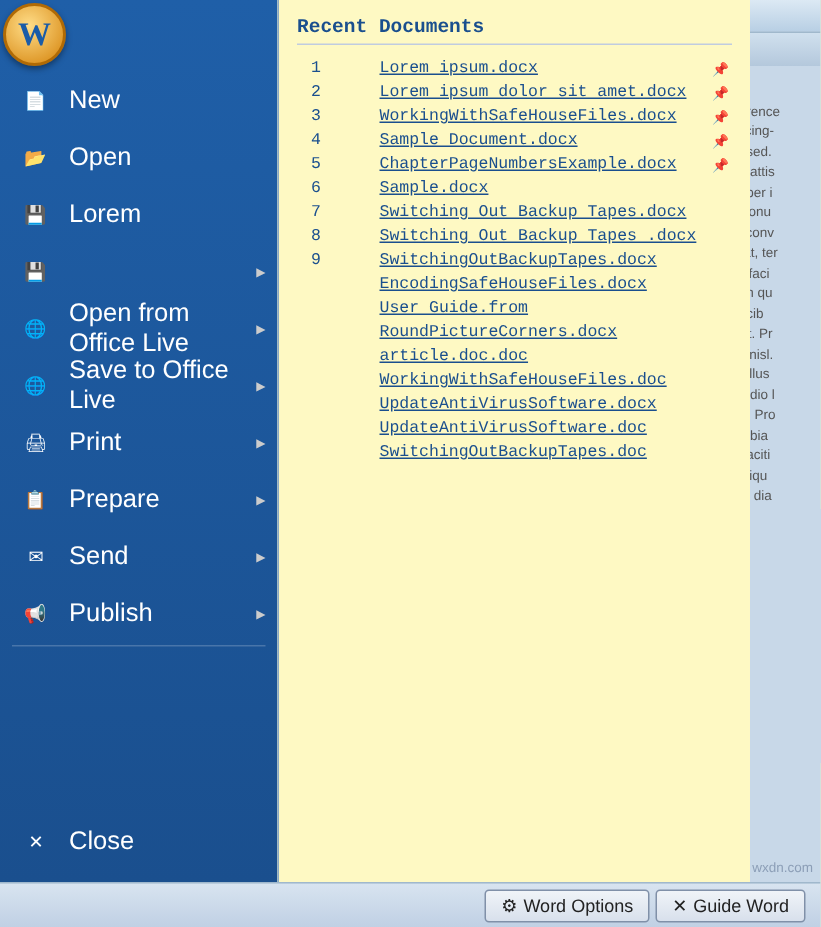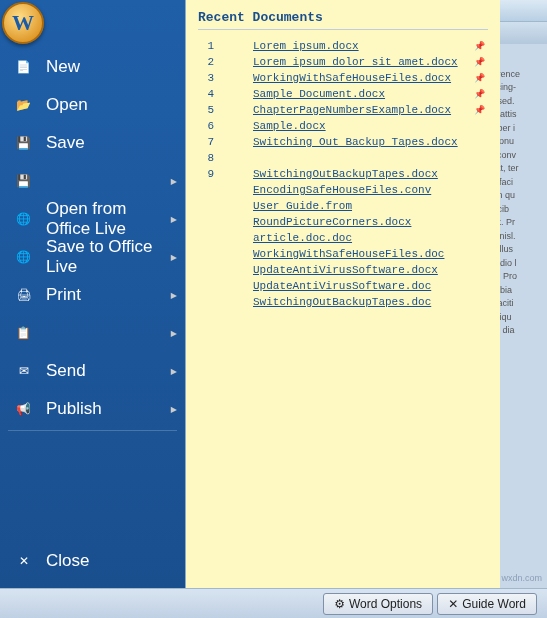--- a/index.html
+++ b/index.html
@@ -304,39 +304,40 @@
       <div class="menu-item">
         <div class="menu-item-icon">📄</div>
         <span class="menu-item-label">New</span>
       </div>
       <div class="menu-item">
         <div class="menu-item-icon">📂</div>
         <span class="menu-item-label">Open</span>
       </div>
       <div class="menu-item">
         <div class="menu-item-icon">💾</div>
-        <span class="menu-item-label">Save</span>
+        <span class="menu-item-label">Lorem</span>
       </div>
       <div class="menu-item has-arrow">
         <div class="menu-item-icon">💾</div>
       </div>
       <div class="menu-item has-arrow">
         <div class="menu-item-icon">🌐</div>
         <span class="menu-item-label">Open from Office Live</span>
       </div>
       <div class="menu-item has-arrow">
         <div class="menu-item-icon">🌐</div>
         <span class="menu-item-label">Save to Office Live</span>
       </div>
       <div class="menu-item has-arrow">
         <div class="menu-item-icon">🖨</div>
         <span class="menu-item-label">Print</span>
       </div>
       <div class="menu-item has-arrow">
         <div class="menu-item-icon">📋</div>
+        <span class="menu-item-label">Prepare</span>
       </div>
       <div class="menu-item has-arrow">
         <div class="menu-item-icon">✉</div>
         <span class="menu-item-label">Send</span>
       </div>
       <div class="menu-item has-arrow">
         <div class="menu-item-icon">📢</div>
         <span class="menu-item-label">Publish</span>
       </div>
       <div class="left-panel-sep"></div>
@@ -378,28 +379,29 @@
         <li class="recent-item">
           <span class="recent-num">6</span>
           <span class="recent-name">Sample.docx</span>
         </li>
         <li class="recent-item">
           <span class="recent-num">7</span>
           <span class="recent-name">Switching Out Backup Tapes.docx</span>
         </li>
         <li class="recent-item">
           <span class="recent-num">8</span>
+          <span class="recent-name">Switching Out Backup Tapes .docx</span>
         </li>
         <li class="recent-item">
           <span class="recent-num">9</span>
           <span class="recent-name">SwitchingOutBackupTapes.docx</span>
         </li>
         <li class="recent-item">
           <span class="recent-num"></span>
-          <span class="recent-name">EncodingSafeHouseFiles.conv</span>
+          <span class="recent-name">EncodingSafeHouseFiles.docx</span>
         </li>
         <li class="recent-item">
           <span class="recent-num"></span>
           <span class="recent-name">User Guide.from</span>
         </li>
         <li class="recent-item">
           <span class="recent-num"></span>
           <span class="recent-name">RoundPictureCorners.docx</span>
         </li>
         <li class="recent-item">

